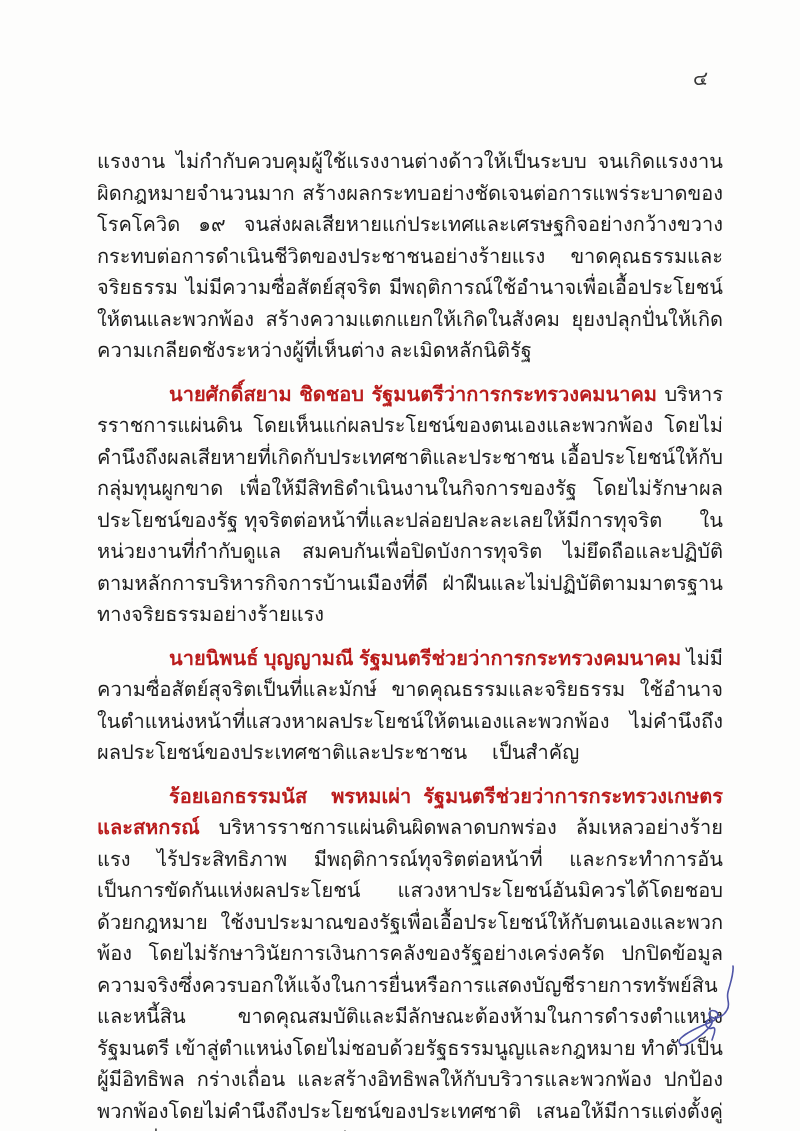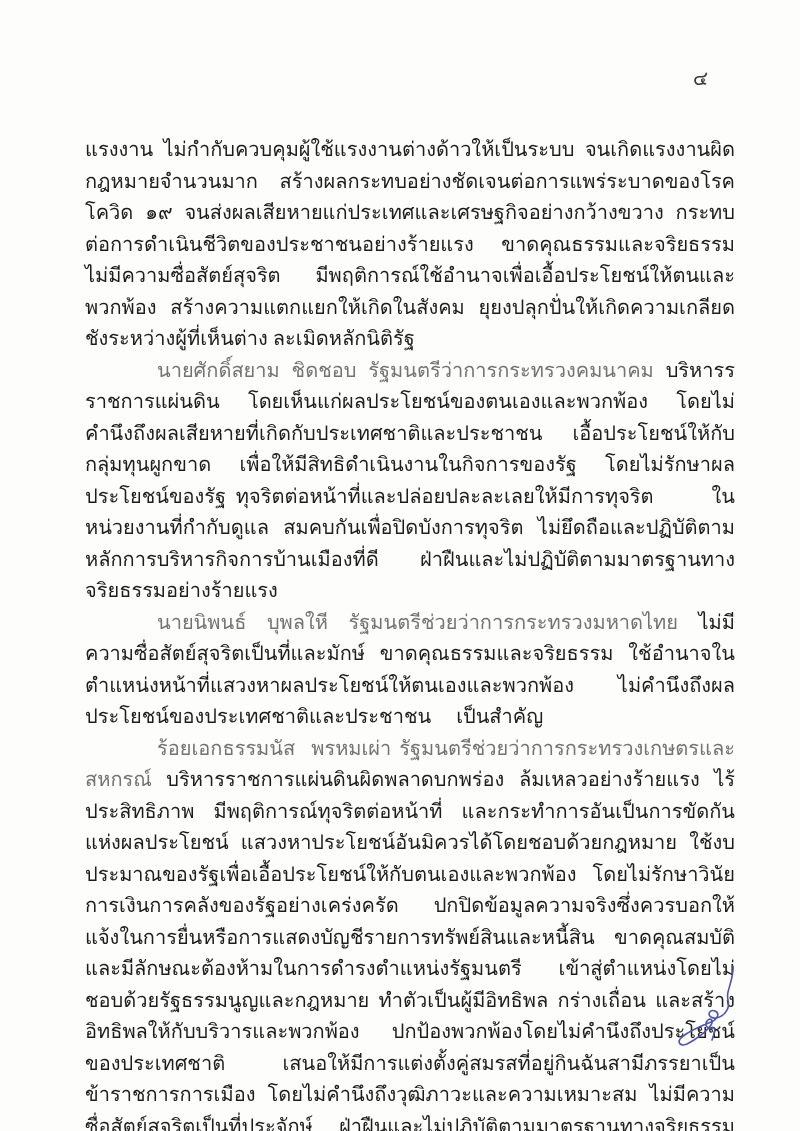--- a/index.html
+++ b/index.html
@@ -27,29 +27,29 @@
   .content {
     position: absolute;
     top: 134px;
     left: 85px;
     width: 650px;
     font-size: 20px;
     line-height: 31.5px;
     text-align: justify;
   }
   .para {
-    margin: 0;
+    margin: 12px;
     white-space: pre-wrap;
   }
   .para.indent {
     text-indent: 72px;
   }
   .para b {
-    font-weight: normal;
-    color: #737373;
+    font-weight: bold;
+    color: #b91c1c;
   }
   .signature {
     position: absolute;
     left: 670px;
     top: 960px;
     width: 82px;
     height: 96px;
   }
 </style>
 </head>
@@ -58,21 +58,21 @@
 <div class="page">
 
   <div class="page-number">๔</div>
 
   <div class="content">
 
     <p class="para"><b></b><span>แรงงาน ไม่กำกับควบคุมผู้ใช้แรงงานต่างด้าวให้เป็นระบบ จนเกิดแรงงานผิดกฎหมายจำนวนมาก สร้างผลกระทบอย่างชัดเจนต่อการแพร่ระบาดของโรคโควิด ๑๙ จนส่งผลเสียหายแก่ประเทศและเศรษฐกิจอย่างกว้างขวาง กระทบต่อการดำเนินชีวิตของประชาชนอย่างร้ายแรง ขาดคุณธรรมและจริยธรรม ไม่มีความซื่อสัตย์สุจริต มีพฤติการณ์ใช้อำนาจเพื่อเอื้อประโยชน์ให้ตนและพวกพ้อง สร้างความแตกแยกให้เกิดในสังคม ยุยงปลุกปั่นให้เกิดความเกลียดชังระหว่างผู้ที่เห็นต่าง ละเมิดหลักนิติรัฐ</span></p>
 
     <p class="para indent"><b>นายศักดิ์สยาม ชิดชอบ รัฐมนตรีว่าการกระทรวงคมนาคม</b><span> บริหารรราชการแผ่นดิน โดยเห็นแก่ผลประโยชน์ของตนเองและพวกพ้อง โดยไม่คำนึงถึงผลเสียหายที่เกิดกับประเทศชาติและประชาชน เอื้อประโยชน์ให้กับกลุ่มทุนผูกขาด เพื่อให้มีสิทธิดำเนินงานในกิจการของรัฐ โดยไม่รักษาผลประโยชน์ของรัฐ ทุจริตต่อหน้าที่และปล่อยปละละเลยให้มีการทุจริต      ในหน่วยงานที่กำกับดูแล สมคบกันเพื่อปิดบังการทุจริต ไม่ยึดถือและปฏิบัติตามหลักการบริหารกิจการบ้านเมืองที่ดี ฝ่าฝืนและไม่ปฏิบัติตามมาตรฐานทางจริยธรรมอย่างร้ายแรง</span></p>
 
-    <p class="para indent"><b>นายนิพนธ์ บุพลใหี รัฐมนตรีช่วยว่าการกระทรวงมหาดไทย</b><span> ไม่มีความซื่อสัตย์สุจริตเป็นที่และมักษ์ ขาดคุณธรรมและจริยธรรม ใช้อำนาจในตำแหน่งหน้าที่แสวงหาผลประโยชน์ให้ตนเองและพวกพ้อง ไม่คำนึงถึงผลประโยชน์ของประเทศชาติและประชาชน     เป็นสำคัญ</span></p>
+    <p class="para indent"><b>นายนิพนธ์ บุญญามณี รัฐมนตรีช่วยว่าการกระทรวงคมนาคม</b><span> ไม่มีความซื่อสัตย์สุจริตเป็นที่และมักษ์ ขาดคุณธรรมและจริยธรรม ใช้อำนาจในตำแหน่งหน้าที่แสวงหาผลประโยชน์ให้ตนเองและพวกพ้อง ไม่คำนึงถึงผลประโยชน์ของประเทศชาติและประชาชน     เป็นสำคัญ</span></p>
 
     <p class="para indent"><b>ร้อยเอกธรรมนัส  พรหมเผ่า รัฐมนตรีช่วยว่าการกระทรวงเกษตรและสหกรณ์</b><span> บริหารราชการแผ่นดินผิดพลาดบกพร่อง ล้มเหลวอย่างร้ายแรง ไร้ประสิทธิภาพ มีพฤติการณ์ทุจริตต่อหน้าที่ และกระทำการอันเป็นการขัดกันแห่งผลประโยชน์ แสวงหาประโยชน์อันมิควรได้โดยชอบด้วยกฎหมาย ใช้งบประมาณของรัฐเพื่อเอื้อประโยชน์ให้กับตนเองและพวกพ้อง โดยไม่รักษาวินัยการเงินการคลังของรัฐอย่างเคร่งครัด ปกปิดข้อมูลความจริงซึ่งควรบอกให้แจ้งในการยื่นหรือการแสดงบัญชีรายการทรัพย์สินและหนี้สิน ขาดคุณสมบัติและมีลักษณะต้องห้ามในการดำรงตำแหน่งรัฐมนตรี เข้าสู่ตำแหน่งโดยไม่ชอบด้วยรัฐธรรมนูญและกฎหมาย ทำตัวเป็นผู้มีอิทธิพล กร่างเถื่อน และสร้างอิทธิพลให้กับบริวารและพวกพ้อง ปกป้องพวกพ้องโดยไม่คำนึงถึงประโยชน์ของประเทศชาติ เสนอให้มีการแต่งตั้งคู่สมรสที่อยู่กินฉันสามีภรรยาเป็นข้าราชการการเมือง โดยไม่คำนึงถึงวุฒิภาวะและความเหมาะสม ไม่มีความซื่อสัตย์สุจริตเป็นที่ประจักษ์ ฝ่าฝืนและไม่ปฏิบัติตามมาตรฐานทางจริยธรรมอย่างร้ายแรง</span></p>
 
   </div>
 
   <svg class="signature" viewBox="0 0 82 96" xmlns="http://www.w3.org/2000/svg">
     <path d="M63 6
              C64 14 60 24 58 32
              C56 40 61 44 57 50
              C54 56 46 60 41 57

